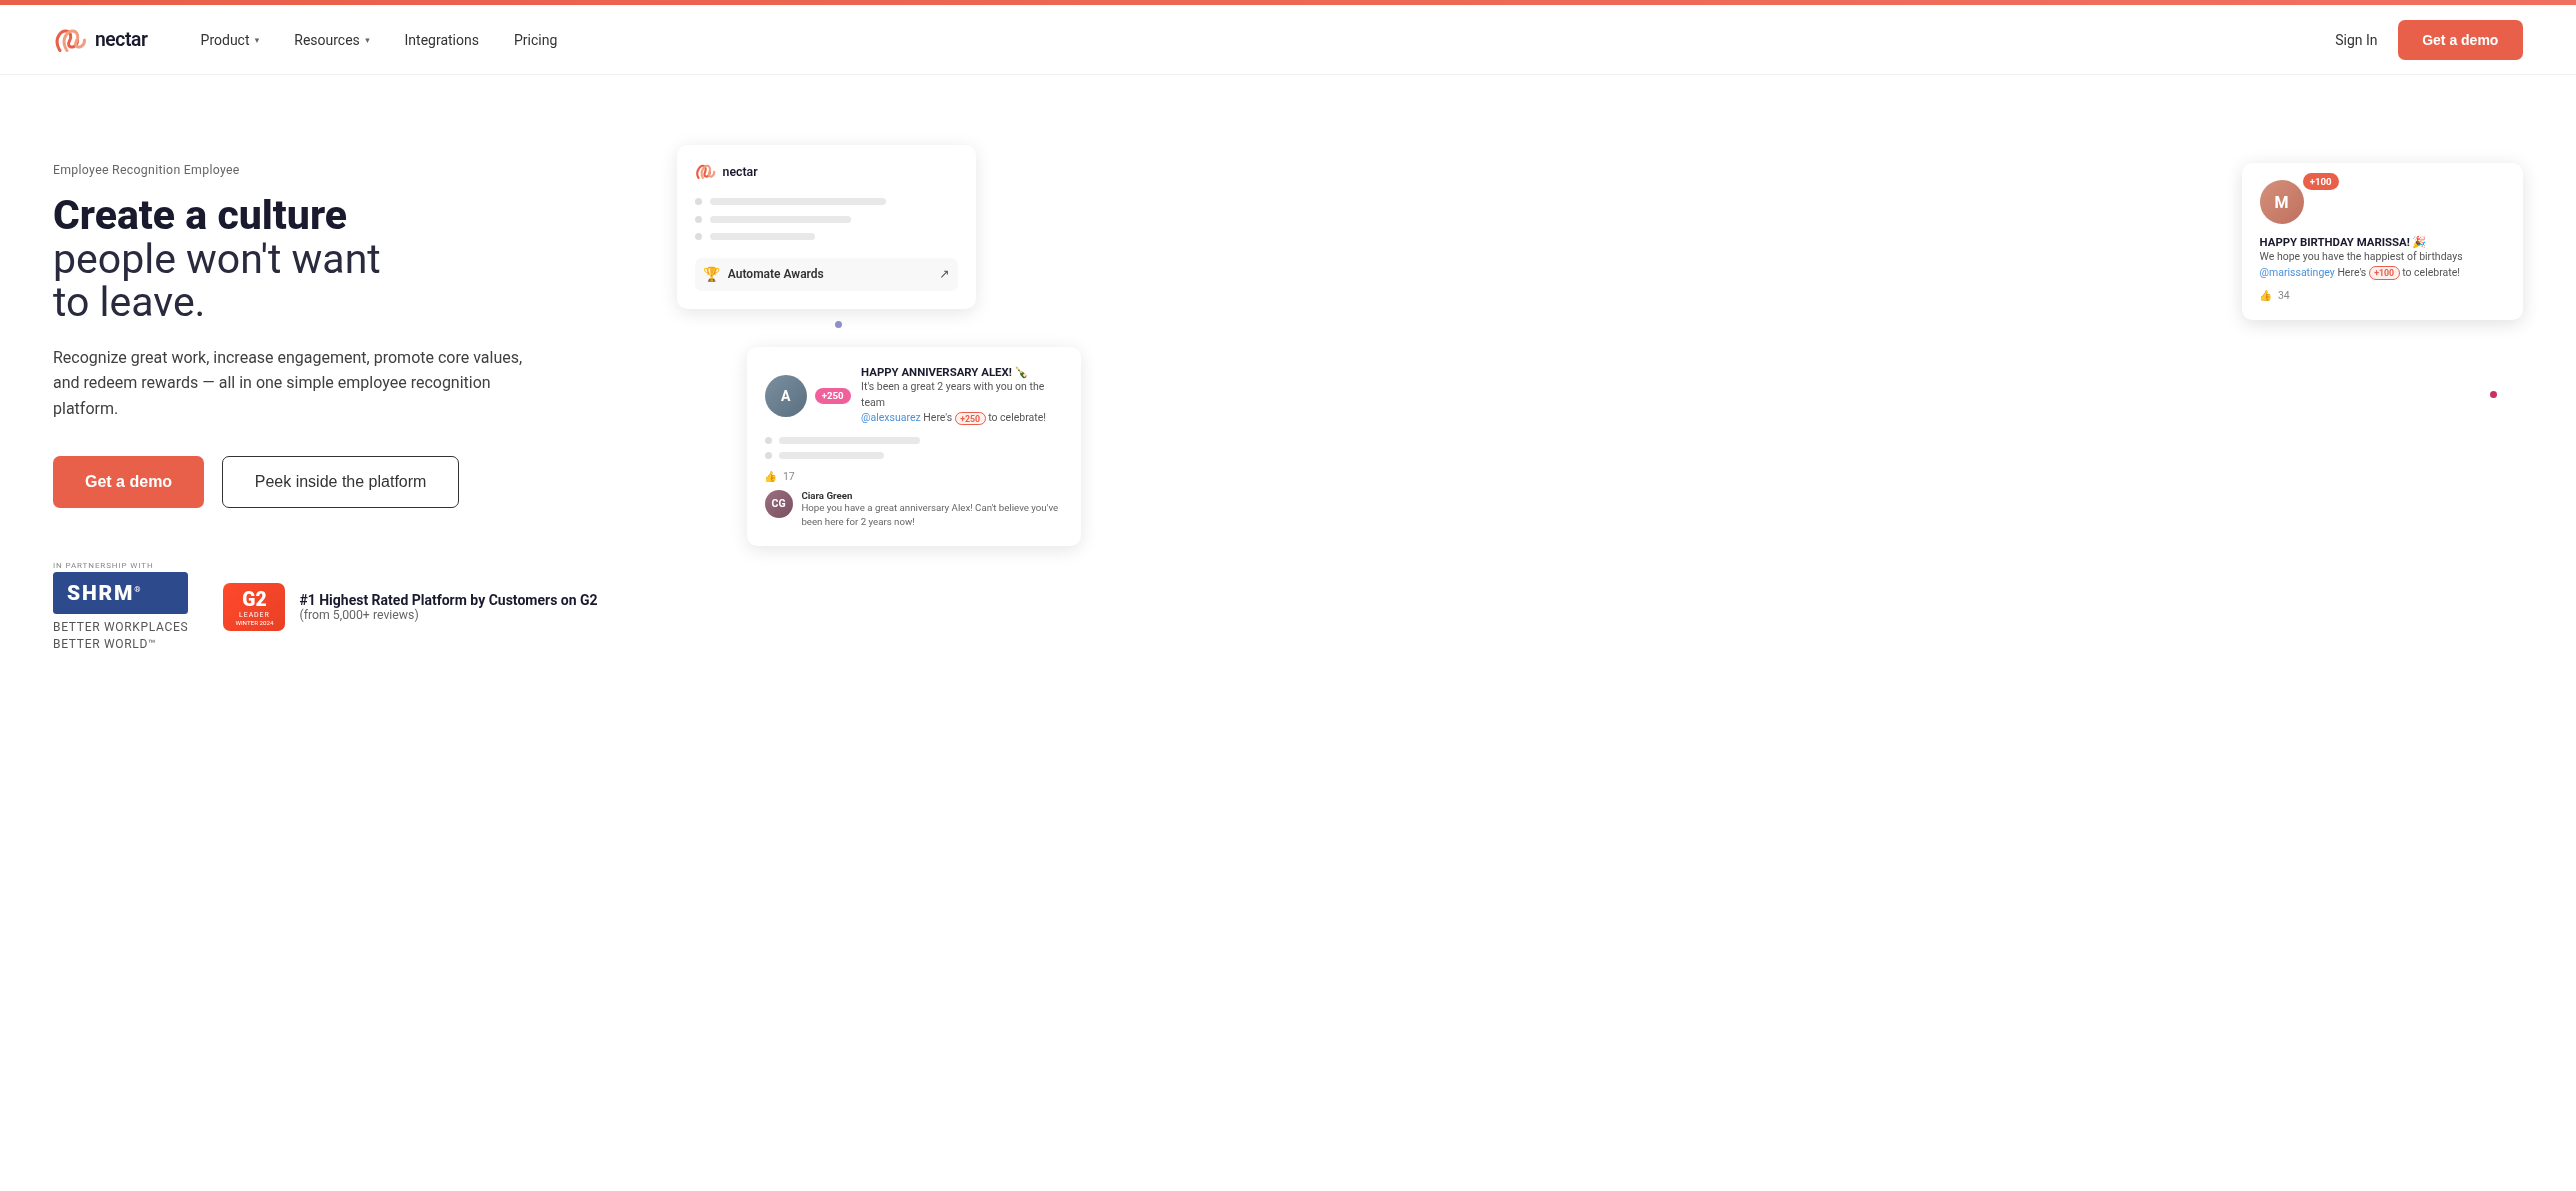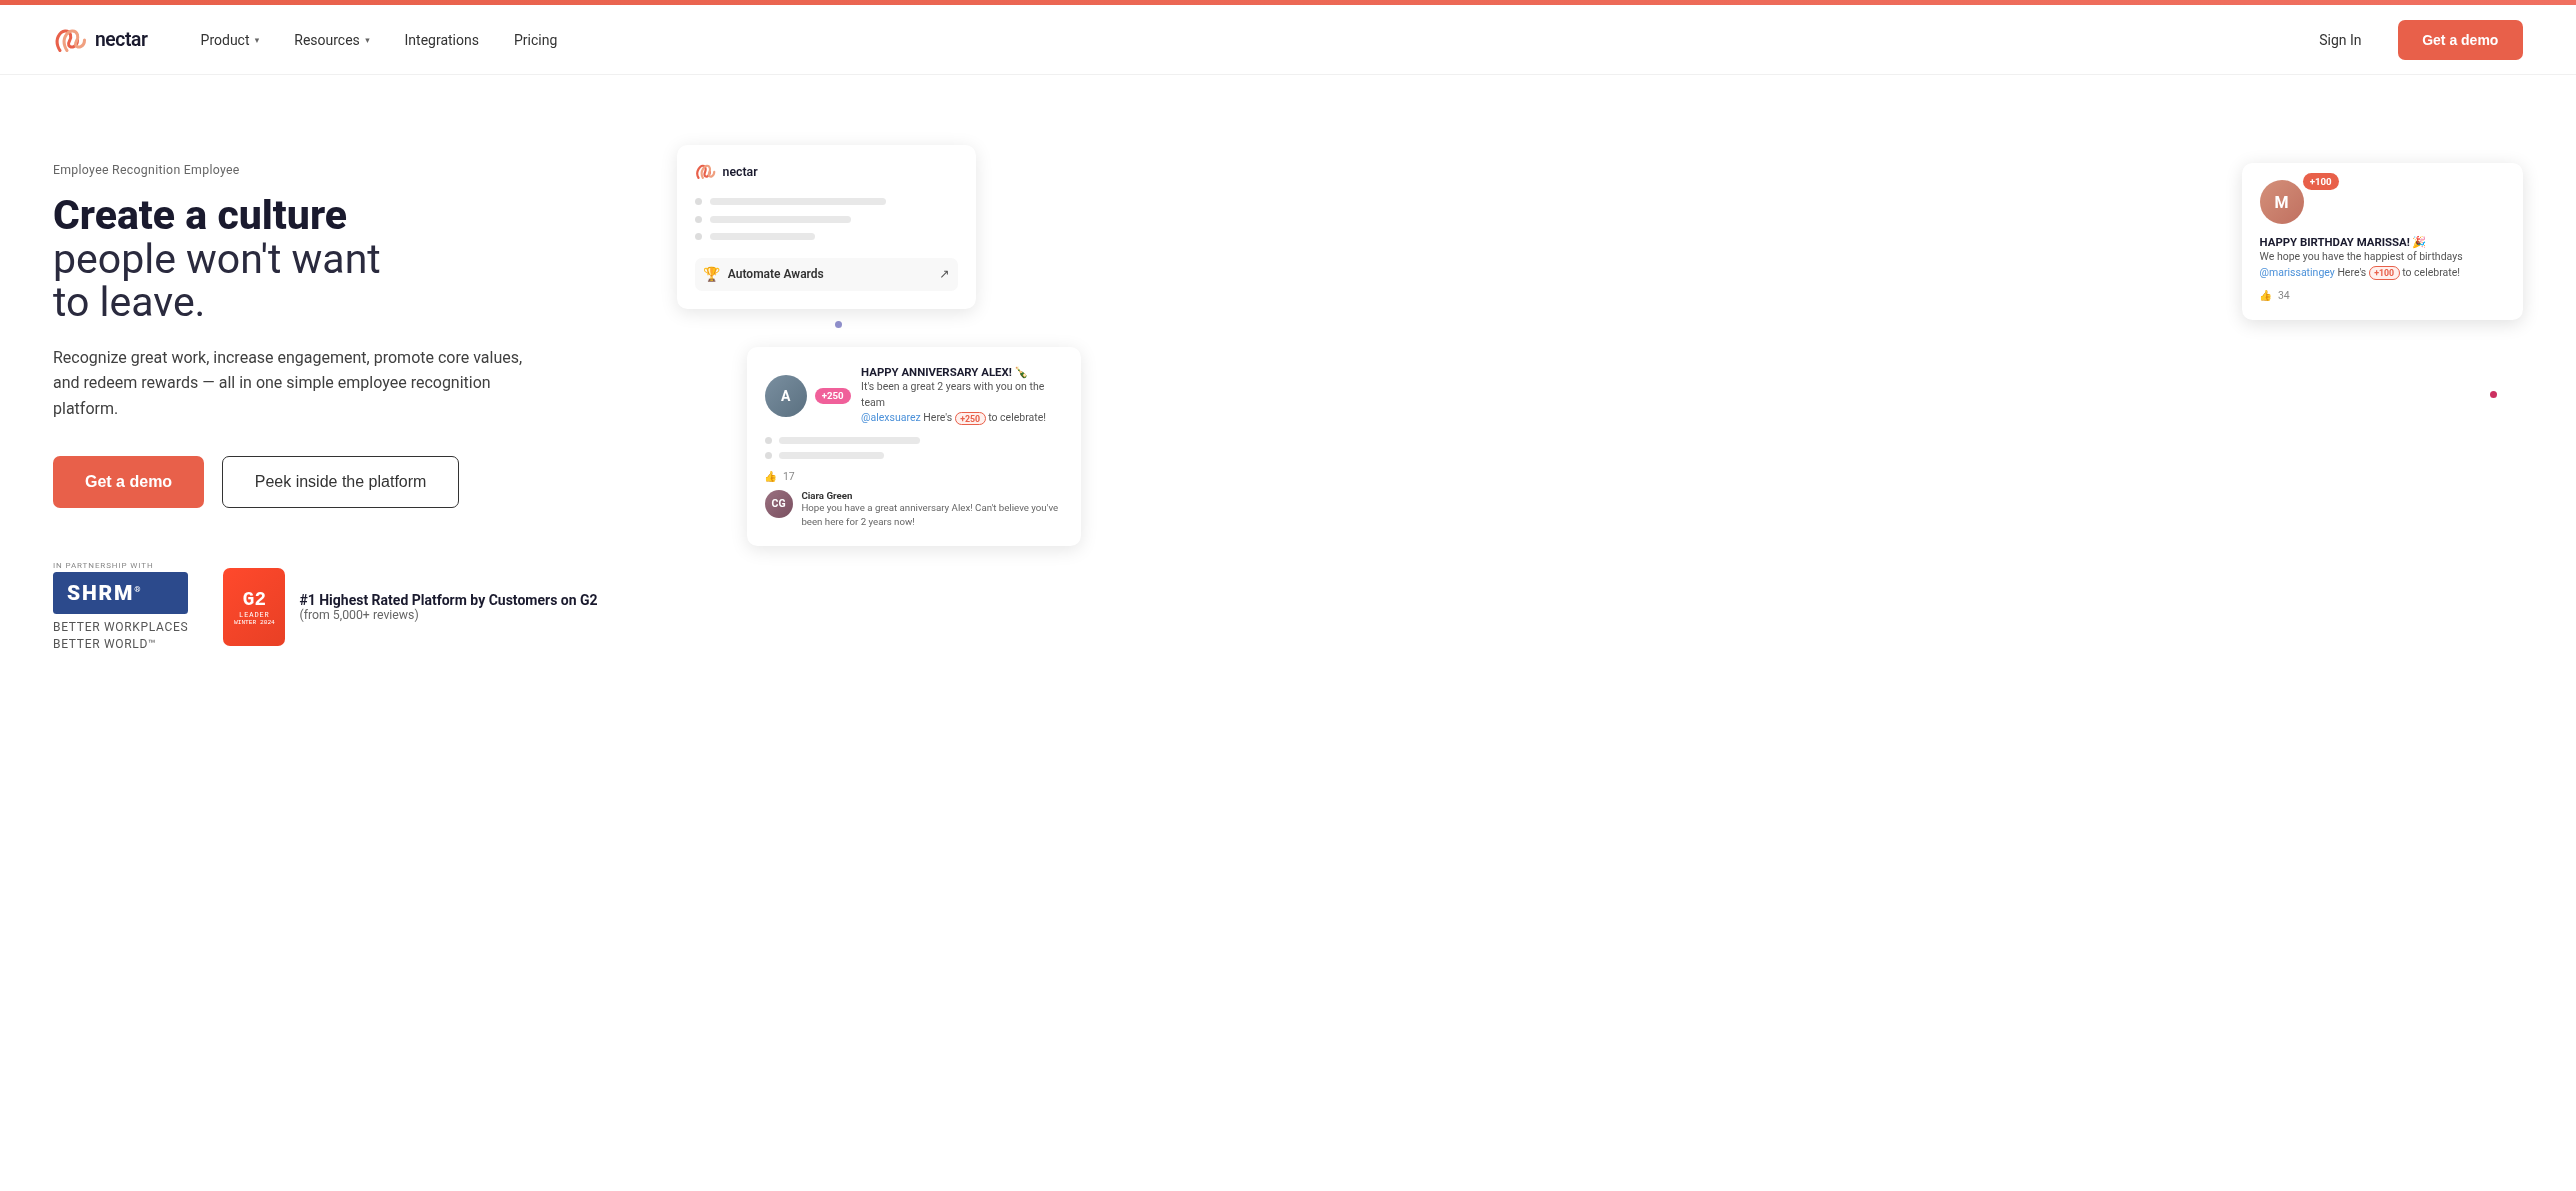--- a/index.html
+++ b/index.html
@@ -59,21 +59,21 @@
     }
 
     .nav-link .chevron {
       font-size: 8.8px;
       color: #666;
     }
 
     .nav-actions {
       display: flex;
       align-items: center;
-      gap: 36px;
+      gap: 20px;
     }
 
     .sign-in {
       font-size: 14px;
       color: #333;
       text-decoration: none;
       cursor: pointer;
     }
 
     .get-demo-btn {
@@ -493,30 +493,29 @@
 
     
     .g2-section {
       display: flex;
       align-items: center;
       gap: 14px;
     }
 
     .g2-badge {
       width: 62px;
-      height: 78px;
+      height: 48px;
       background: linear-gradient(135deg, #ff492c 0%, #e84025 100%);
       border-radius: 7px;
       display: flex;
       flex-direction: column;
       align-items: center;
       justify-content: center;
       color: #fff;
       position: relative;
-      font-family: Liberation Mono, monospace;
     }
 
     .g2-logo {
       font-size: 19.3px;
       font-weight: 900;
       color: #fff;
     }
 
     .g2-leader {
       font-size: 7px;

